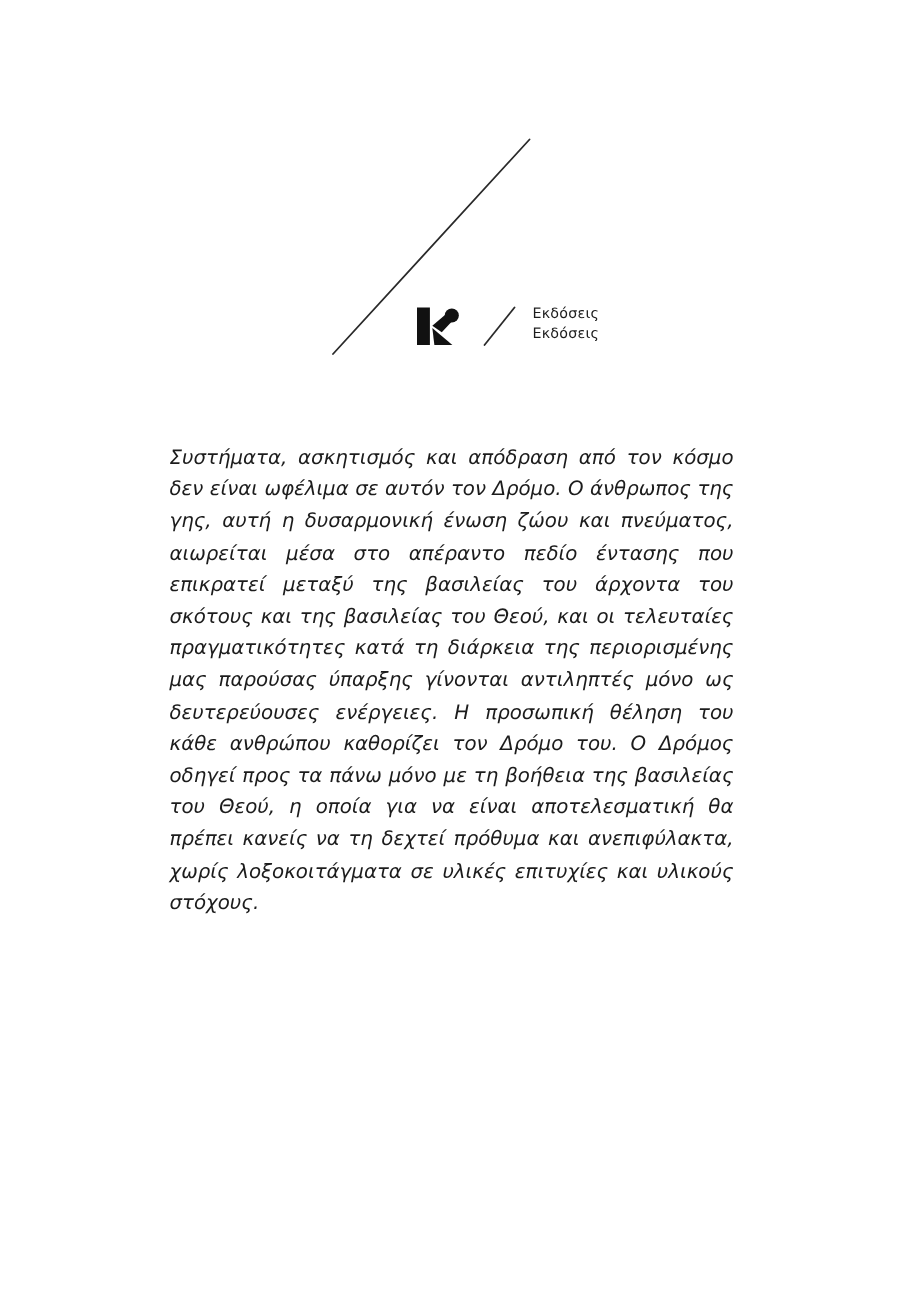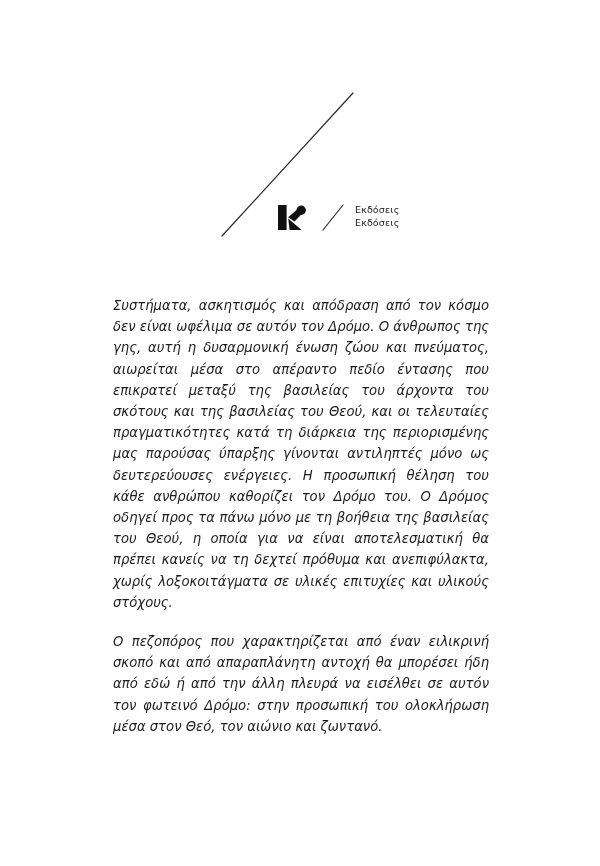--- a/index.html
+++ b/index.html
@@ -104,17 +104,16 @@
 
     <div class="logo-text">
       <div>Εκδόσεις</div>
       <div>Εκδόσεις</div>
     </div>
 
   </div>
 
   <div class="body-copy">
     <p class="para">Συστήματα, ασκητισμός και απόδραση από τον κόσμο δεν είναι ωφέλιμα σε αυτόν τον Δρόμο. Ο άνθρωπος της γης, αυτή η δυσαρμονική ένωση ζώου και πνεύματος, αιωρείται μέσα στο απέραντο πεδίο έντασης που επικρατεί μεταξύ της βασιλείας του άρχοντα του σκότους και της βασιλείας του Θεού, και οι τελευταίες πραγματικότητες κατά τη διάρκεια της περιορισμένης μας παρούσας ύπαρξης γίνονται αντιληπτές μόνο ως δευτερεύουσες ενέργειες. Η προσωπική θέληση του κάθε ανθρώπου καθορίζει τον Δρόμο του. Ο Δρόμος οδηγεί προς τα πάνω μόνο με τη βοήθεια της βασιλείας του Θεού, η οποία για να είναι αποτελεσματική θα πρέπει κανείς να τη δεχτεί πρόθυμα και ανεπιφύλακτα, χωρίς λοξοκοιτάγματα σε υλικές επιτυχίες και υλικούς στόχους.</p>
-    <p class="para">Ο πεζοπόρος που χαρακτηρίζεται από έναν ειλικρινή σκοπό και από απαραπλάνητη αντοχή θα μπορέσει ήδη από εδώ ή από την άλλη πλευρά να εισέλθει σε αυτόν τον φωτεινό Δρόμο: στην προσωπική του ολοκλήρωση μέσα στον Θεό, τον αιώνιο και ζωντανό.</p>
 
   </div>
 
 </div>
 
 </body></html>

